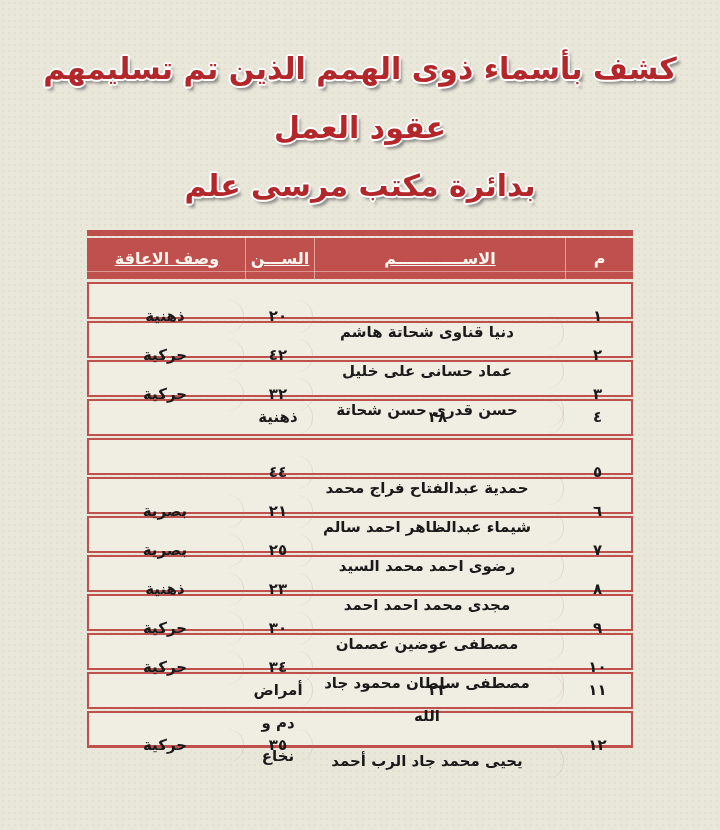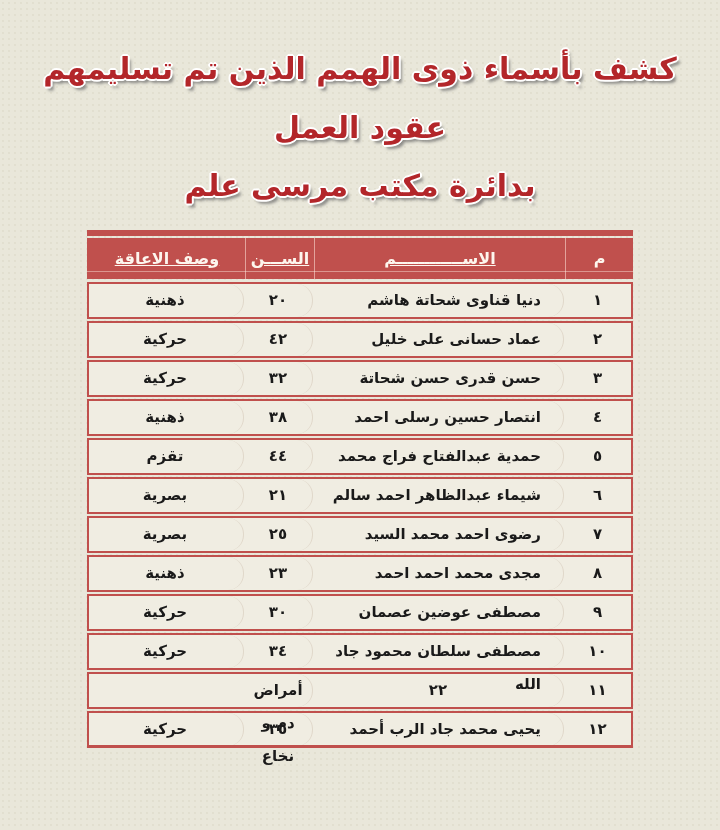--- a/index.html
+++ b/index.html
@@ -74,22 +74,22 @@
     font-weight:bold;
     font-size:15px;
     color:#1a1a1a;
     text-align:center;
     margin-bottom:2px;
   }
   .row:last-child{ border-bottom-width:3px; }
   .cell{ line-height:33px; height:33px; }
   .cell + .cell{ border-right:1px solid rgba(170,140,120,0.22);border-radius:16px; }
   .cell.name{
-    text-align:right;
     padding-right:22px;
+    margin-top:32px;
   }
 </style>
 </head>
 <body>
 
 <div class="page">
 
   <div class="title">
     <div>كشف بأسماء ذوى الهمم الذين تم تسليمهم عقود العمل</div>
     <div>بدائرة مكتب مرسى علم</div>
@@ -122,30 +122,28 @@
 
   <div class="row">
     <div class="cell num">٣</div>
     <div class="cell name">حسن قدرى حسن شحاتة</div>
     <div class="cell age">٣٢</div>
     <div class="cell dis">حركية</div>
   </div>
 
   <div class="row">
     <div class="cell num">٤</div>
-    <div class="cell name">انتصار حسين رسلى احمد</div>
     <div class="cell age">٣٨</div>
     <div class="cell dis">ذهنية</div>
   </div>
 
   <div class="row">
     <div class="cell num">٥</div>
     <div class="cell name">حمدية عبدالفتاح فراج محمد</div>
     <div class="cell age">٤٤</div>
-    <div class="cell dis">تقزم</div>
   </div>
 
   <div class="row">
     <div class="cell num">٦</div>
     <div class="cell name">شيماء عبدالظاهر احمد سالم</div>
     <div class="cell age">٢١</div>
     <div class="cell dis">بصرية</div>
   </div>
 
   <div class="row">

